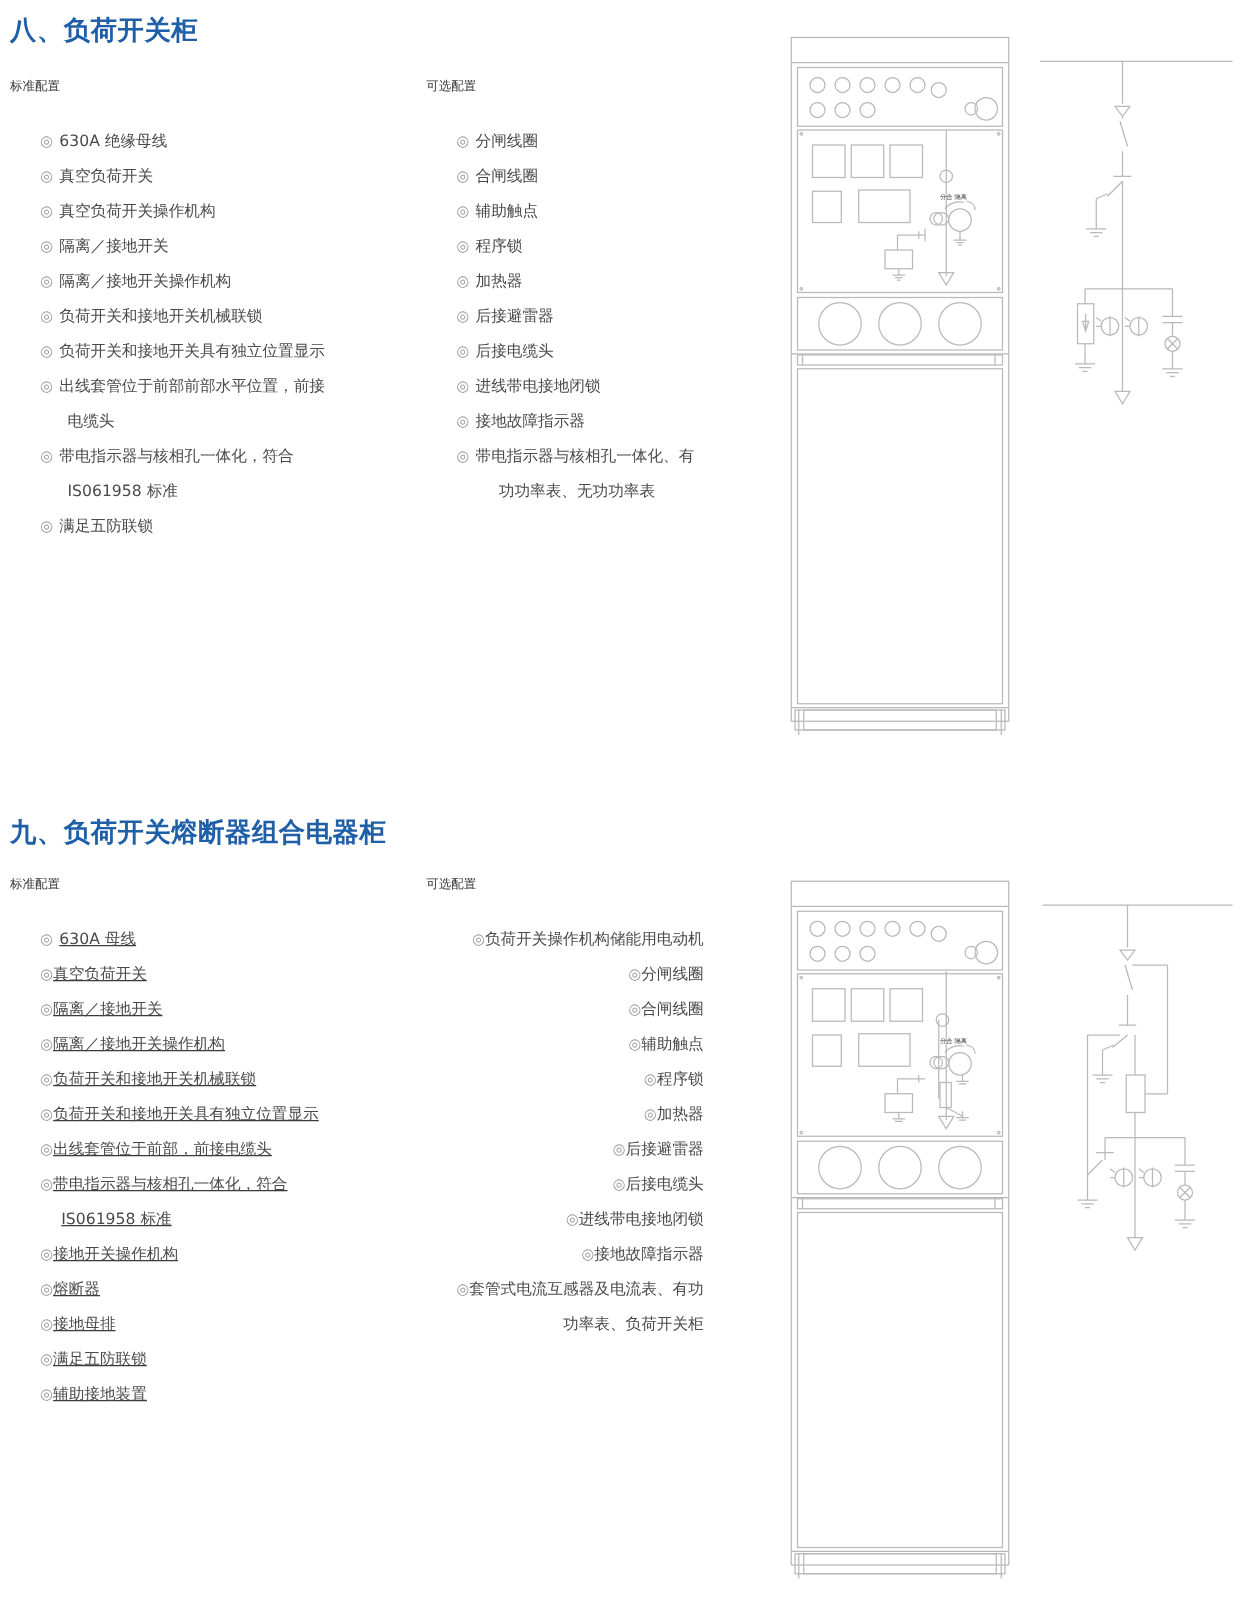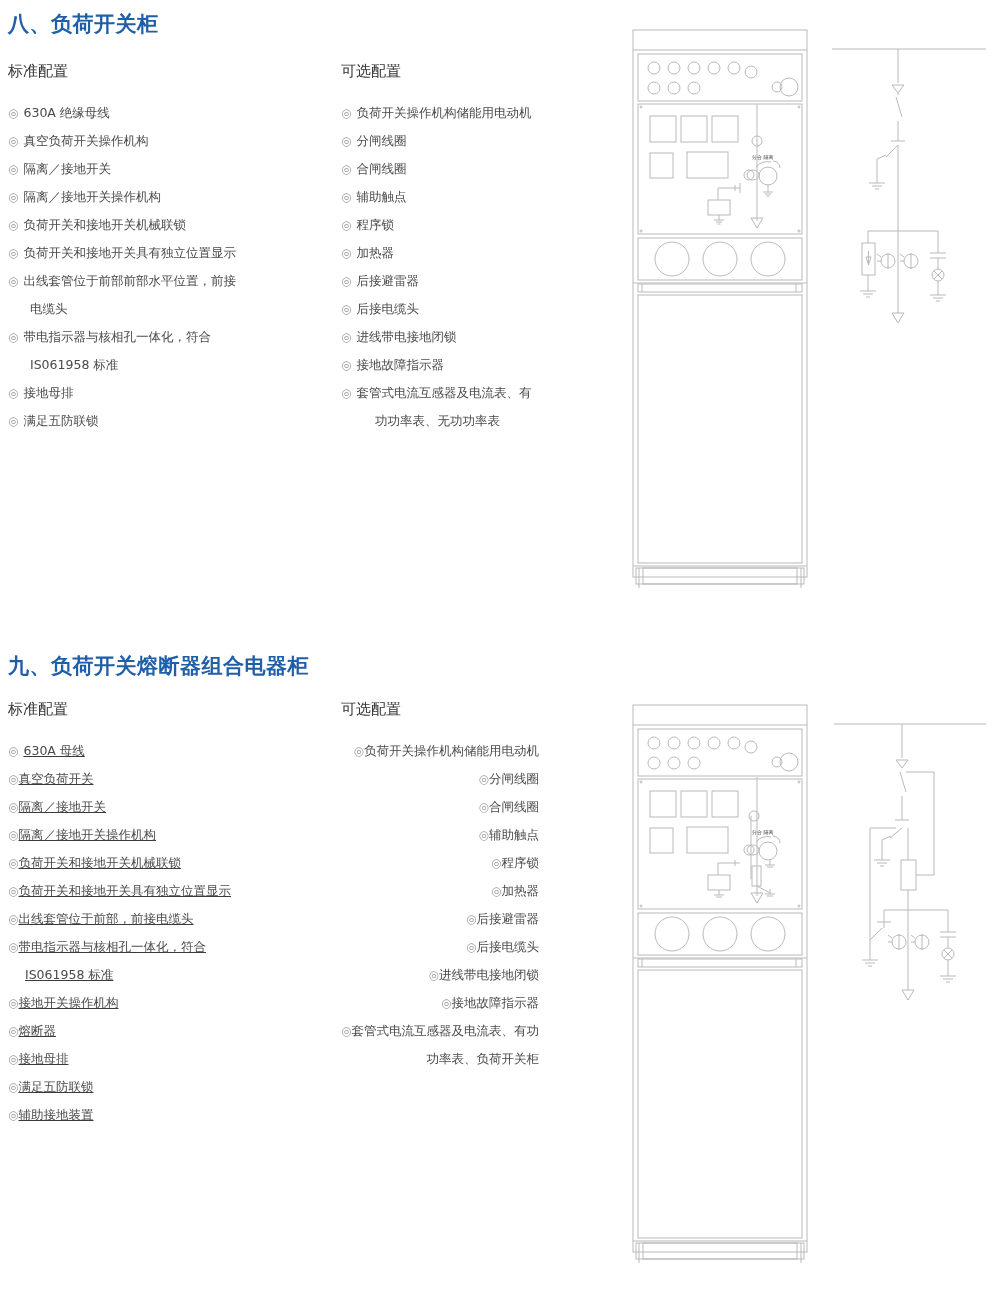--- a/index.html
+++ b/index.html
@@ -24,37 +24,38 @@
     left: 8px;
     font-size: 21px;
     font-weight: bold;
     color: #1f5fa8;
     letter-spacing: 0.5px;
     white-space: nowrap;
   }
 
   .col-head {
     position: absolute;
-    font-size: 15px;
+    font-size: 10px;
     font-weight: normal;
     color: #333333;
     white-space: nowrap;
   }
 
   .list {
     position: absolute;
     margin: 0; padding: 0;
     list-style: none;
   }
   .list li {
     font-size: 12.5px;
     line-height: 28px;
     color: #4a4a4a;
     white-space: nowrap;
     position: relative;
+    margin-left: 24px;
   }
   .list li .bul {
     display: inline-block;
     color: #9a9a9a;
     font-size: 12px;
   }
   .list.gap li .bul { margin-right: 5px; }
   .list.tight li .bul { margin-right: 0px; }
   .list li.cont {
     text-indent: 0;
@@ -73,45 +74,44 @@
 <div class="section" id="section-1">
 
   <div class="sec-title" style="top:10px;">八、负荷开关柜</div>
 
   <div class="col-head" style="left:8px; top:62px;">标准配置</div>
 
   <div class="col-head" style="left:341px; top:62px;">可选配置</div>
 
   <ul class="list gap" style="left:8px; top:99px;">
     <li><span class="bul">◎</span><span>630A 绝缘母线</span></li>
+    <li><span class="bul">◎</span><span>真空负荷开关</span></li>
     <li><span class="bul">◎</span><span>真空负荷开关操作机构</span></li>
     <li><span class="bul">◎</span><span>隔离／接地开关</span></li>
     <li><span class="bul">◎</span><span>隔离／接地开关操作机构</span></li>
     <li><span class="bul">◎</span><span>负荷开关和接地开关机械联锁</span></li>
     <li><span class="bul">◎</span><span>负荷开关和接地开关具有独立位置显示</span></li>
     <li><span class="bul">◎</span><span>出线套管位于前部前部水平位置，前接</span></li>
     <li class="cont"><span class="pad"></span><span>电缆头</span></li>
     <li><span class="bul">◎</span><span>带电指示器与核相孔一体化，符合</span></li>
     <li class="cont"><span class="pad"></span><span>IS061958 标准</span></li>
-    <li><span class="bul">◎</span><span>接地母排</span></li>
     <li><span class="bul">◎</span><span>满足五防联锁</span></li>
   </ul>
 
   <ul class="list gap" style="left:341px; top:99px;">
-    <li><span class="bul">◎</span><span>负荷开关操作机构储能用电动机</span></li>
     <li><span class="bul">◎</span><span>分闸线圈</span></li>
     <li><span class="bul">◎</span><span>合闸线圈</span></li>
     <li><span class="bul">◎</span><span>辅助触点</span></li>
     <li><span class="bul">◎</span><span>程序锁</span></li>
     <li><span class="bul">◎</span><span>加热器</span></li>
     <li><span class="bul">◎</span><span>后接避雷器</span></li>
     <li><span class="bul">◎</span><span>后接电缆头</span></li>
     <li><span class="bul">◎</span><span>进线带电接地闭锁</span></li>
     <li><span class="bul">◎</span><span>接地故障指示器</span></li>
-    <li><span class="bul">◎</span><span>套管式电流互感器及电流表、有</span></li>
+    <li><span class="bul">◎</span><span>带电指示器与核相孔一体化、有</span></li>
     <li class="cont"><span class="pad" style="width:34px;"></span><span>功功率表、无功功率表</span></li>
   </ul>
 
   <div class="draw" style="left:630px; top:28px;">
     <svg width="180" height="580" viewBox="0 0 180 580" xmlns="http://www.w3.org/2000/svg">
       <g fill="none" stroke="#b9b9b9" stroke-width="1">
 
         <rect x="3" y="2" width="174" height="547"></rect>
 
         <line x1="3" y1="22" x2="177" y2="22"></line>

